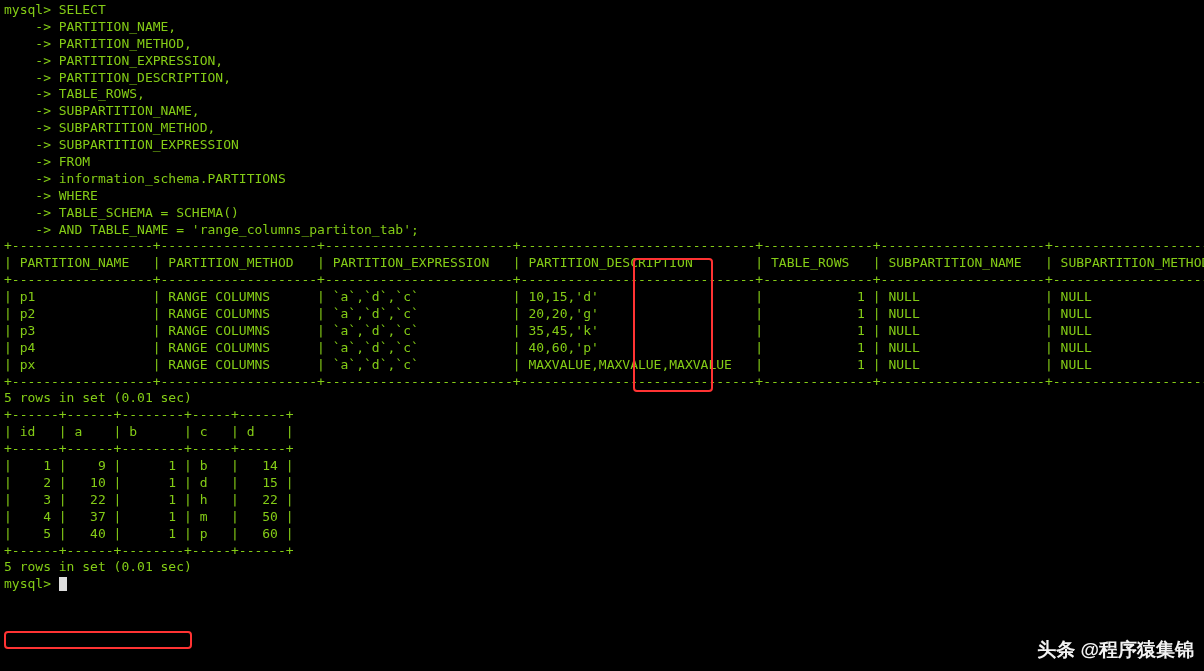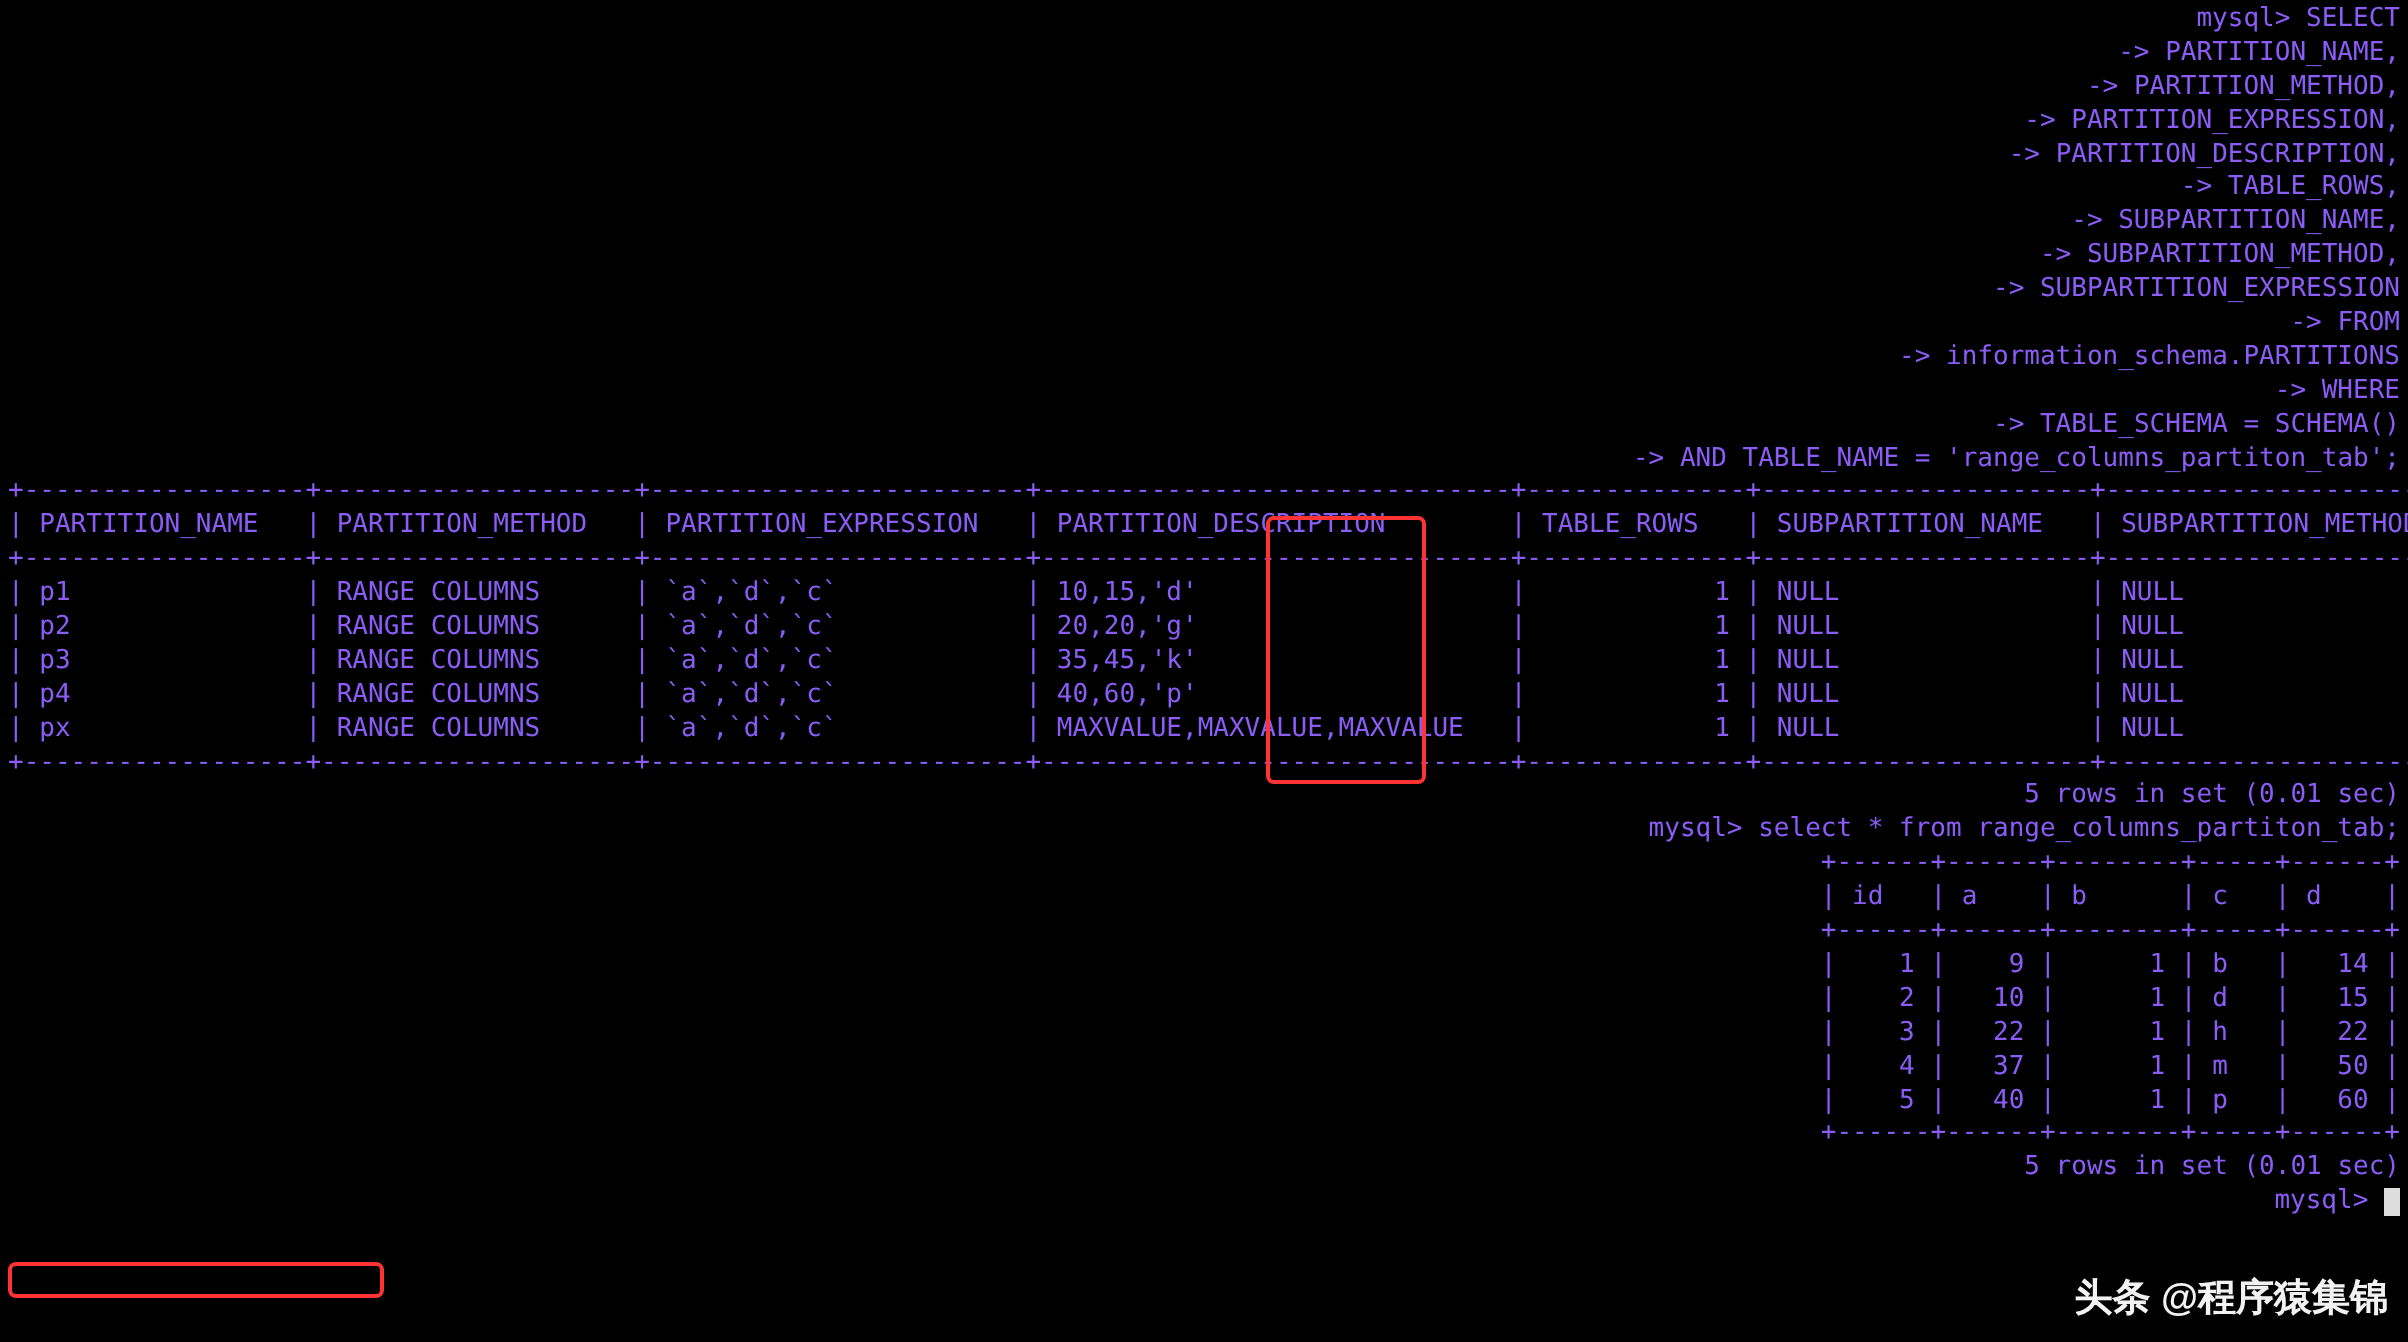--- a/index.html
+++ b/index.html
@@ -14,22 +14,21 @@
     height: 671px;
     overflow: hidden;
     position: relative;
   }
   pre {
     margin: 0;
     white-space: pre;
     font-family: inherit;
     font-size: inherit;
     line-height: inherit;
-    color: #8b5cf6;
-    text-align: right;
+    color: #84cc16;
   }
   .terminal {
     padding: 2px 4px;
     background: #000;
   }
   .cursor {
     display: inline-block;
     width: 8px;
     height: 14px;
     background: #ddd;
@@ -94,21 +93,20 @@
 | p1               | RANGE COLUMNS      | `a`,`d`,`c`            | 10,15,'d'                    |            1 | NULL                | NULL                  | NULL                      |
 | p2               | RANGE COLUMNS      | `a`,`d`,`c`            | 20,20,'g'                    |            1 | NULL                | NULL                  | NULL                      |
 | p3               | RANGE COLUMNS      | `a`,`d`,`c`            | 35,45,'k'                    |            1 | NULL                | NULL                  | NULL                      |
 | p4               | RANGE COLUMNS      | `a`,`d`,`c`            | 40,60,'p'                    |            1 | NULL                | NULL                  | NULL                      |
 | px               | RANGE COLUMNS      | `a`,`d`,`c`            | MAXVALUE,MAXVALUE,MAXVALUE   |            1 | NULL                | NULL                  | NULL                      |
 +------------------+--------------------+------------------------+------------------------------+--------------+---------------------+-----------------------+---------------------------+</pre>
 
   <pre><span>5 rows in set (0.01 sec)</span>
 </pre>
 
-  <pre><span>mysql&gt;</span> <span>select * from range_columns_partiton_tab;</span></pre>
 
   <pre id="table2-pre">+------+------+--------+-----+------+
 | id   | a    | b      | c   | d    |
 +------+------+--------+-----+------+
 |    1 |    9 |      1 | b   |   14 |
 |    2 |   10 |      1 | d   |   15 |
 |    3 |   22 |      1 | h   |   22 |
 |    4 |   37 |      1 | m   |   50 |
 |    5 |   40 |      1 | p   |   60 |
 +------+------+--------+-----+------+</pre>

